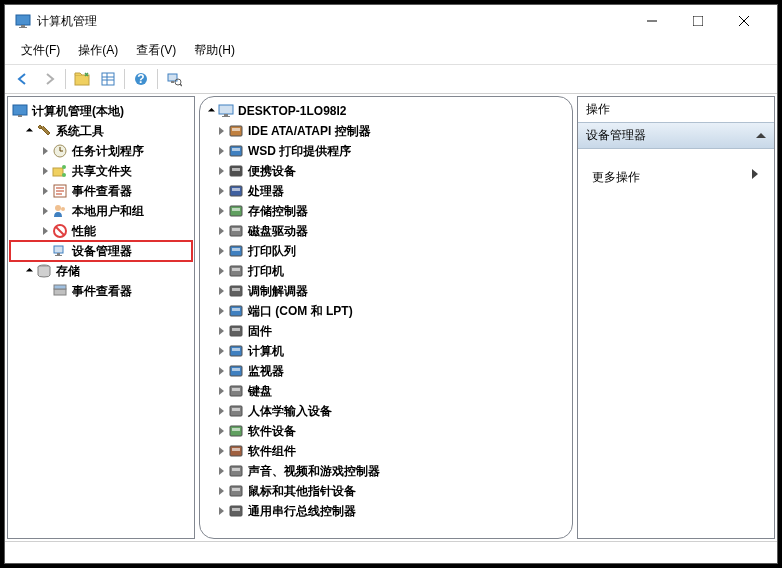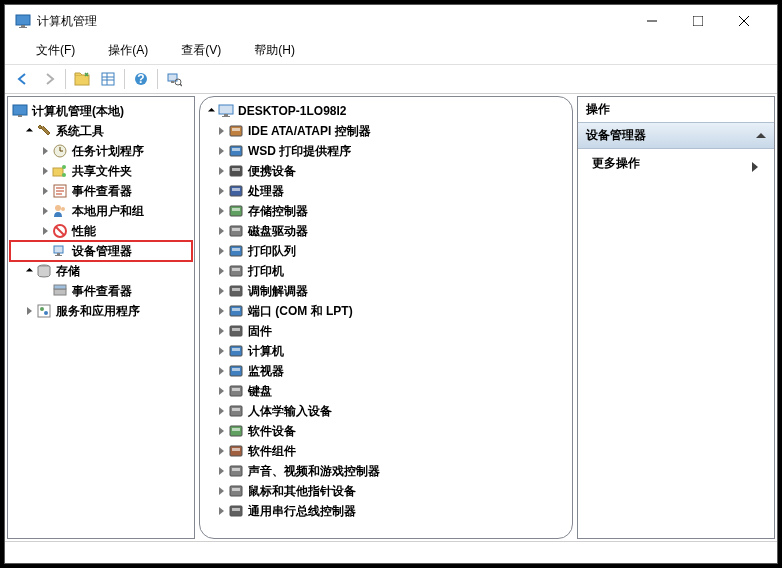--- a/index.html
+++ b/index.html
@@ -4,33 +4,33 @@
 <style>
 * { box-sizing: border-box; margin: 0; padding: 0; font-family: "Microsoft YaHei", "Segoe UI", sans-serif; font-size: 12px; }
 body { background: #000; padding: 4px; }
 .window { background: #fff; border: 1px solid #5a5a5a; width: 774px; height: 560px; display: flex; flex-direction: column; }
 .titlebar { display: flex; align-items: center; padding: 10px 10px; height: 32px; }
 .titlebar .app-icon { width: 16px; height: 16px; margin-right: 6px; }
 .titlebar .title { flex: 1; font-size: 12px; color: #000; }
 .titlebar .win-btns { display: flex; gap: 0; }
 .win-btn { width: 46px; height: 30px; display: flex; align-items: center; justify-content: center; font-size: 14px; color: #000; cursor: default; }
 .menubar { display: flex; padding: 2px 8px; gap: 2px; }
-.menu-item { padding: 3px 8px; cursor: default; margin-left: 15px; }
+.menu-item { padding: 3px 8px; cursor: default; }
 .toolbar { display: flex; padding: 2px 6px; gap: 2px; border-top: 1px solid #e0e0e0; align-items: center; }
 .tb-btn { width: 24px; height: 24px; display: flex; align-items: center; justify-content: center; border: 1px solid transparent; }
 .tb-btn svg { width: 16px; height: 16px; }
 .tb-sep { width: 1px; height: 20px; background: #d0d0d0; margin: 0 2px; }
 .content { flex: 1; display: flex; border-top: 1px solid #d0d0d0; min-height: 0; }
 .pane { border: 1px solid #828790; margin: 2px; background: #fff; overflow: auto; }
 .left-pane { width: 188px; padding: 4px 2px; }
 .mid-pane { flex: 1; padding: 4px 2px; border-radius: 15px; }
-.right-pane { width: 198px; padding: 0; display: flex; flex-direction: column; font-weight: bold; }
+.right-pane { width: 198px; padding: 0; display: flex; flex-direction: column; }
 .right-header { padding: 4px 8px; font-size: 12px; color: #000; }
 .right-sub { background: linear-gradient(to bottom, #e8f0f8, #c8d8e8); padding: 4px 8px; display: flex; justify-content: space-between; align-items: center; border-top: 1px solid #b0c0d0; border-bottom: 1px solid #b0c0d0; }
-.right-action { padding: 6px 14px; display: flex; justify-content: space-between; align-items: flex-end; cursor: default; }
+.right-action { padding: 20px 14px; display: flex; justify-content: space-between; align-items: flex-start; cursor: default; }
 .tree-row { display: flex; align-items: center; height: 20px; padding-left: 2px; cursor: default; white-space: nowrap; font-weight: bold; }
 .tree-row .chev { width: 14px; height: 14px; display: flex; align-items: center; justify-content: center; flex-shrink: 0; }
 .tree-row .icon { width: 16px; height: 16px; margin-right: 4px; flex-shrink: 0; }
 .tree-row .label { color: #000; }
 .tree-row.highlighted { outline: 2px solid #e03030; outline-offset: -1px; }
 .indent-1 { padding-left: 12px; text-align: center; }
 .indent-2 { padding-left: 28px; }
 .chev-right::before { content: ""; display: block; width: 0; height: 0; border-left: 5px solid #7a7a7a; border-top: 4px solid transparent; border-bottom: 4px solid transparent; }
 .chev-down::before { content: ""; display: block; width: 0; height: 0; border-top: 5px solid #000; border-left: 5px solid transparent; transform: rotate(-45deg); }
 .statusbar { height: 22px; border-top: 1px solid #d0d0d0; }
@@ -197,29 +197,20 @@
           <span class="label">存储</span>
         </div>
       <div class="tree-row indent-2">
           <span class="chev"></span>
           <svg class="icon" viewBox="0 0 16 16">
             <rect x="2" y="6" width="12" height="6" fill="#c0c0c0" stroke="#808080"></rect>
             <rect x="2" y="2" width="12" height="4" fill="#a0c0e0" stroke="#808080"></rect>
           </svg>
           <span class="label">事件查看器</span>
         </div>
-      <div class="tree-row indent-1">
-          <span class="chev chev-right"></span>
-          <svg class="icon" viewBox="0 0 16 16">
-            <rect x="2" y="2" width="12" height="12" fill="#fff" stroke="#808080"></rect>
-            <circle cx="6" cy="6" r="2" fill="#60a060"></circle>
-            <circle cx="10" cy="10" r="2" fill="#4080c0"></circle>
-          </svg>
-          <span class="label">服务和应用程序</span>
-        </div>
     </div>
 
     <div class="pane mid-pane">
       <div class="tree-row">
         <span class="chev chev-down"></span>
         <svg class="icon" viewBox="0 0 16 16">
             <rect x="1" y="2" width="14" height="9" fill="#d0e0f0" stroke="#4080c0"></rect>
             <rect x="6" y="11" width="4" height="2" fill="#808080"></rect>
             <rect x="4" y="13" width="8" height="1" fill="#808080"></rect>
           </svg>

